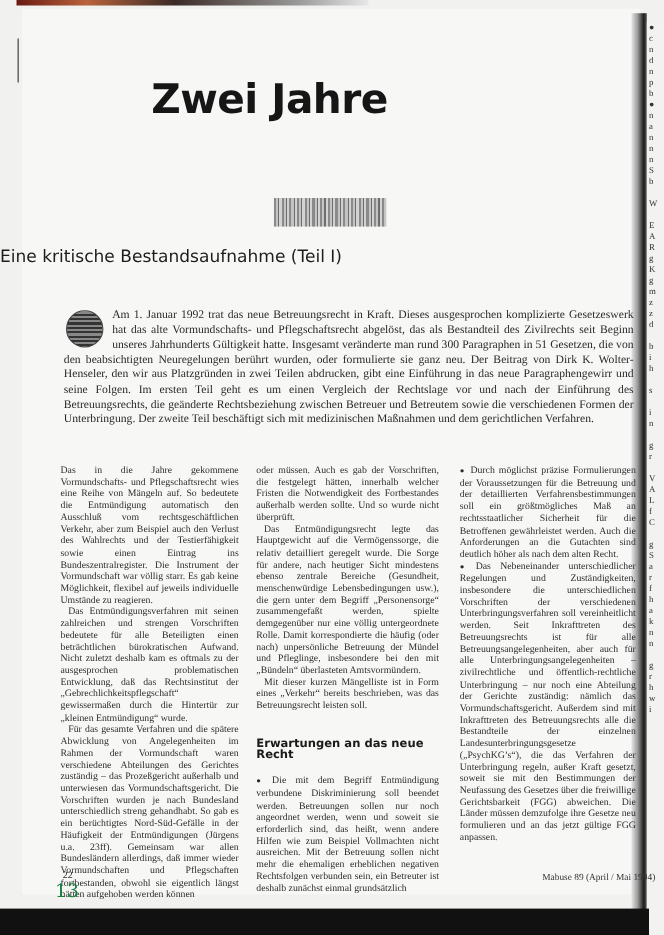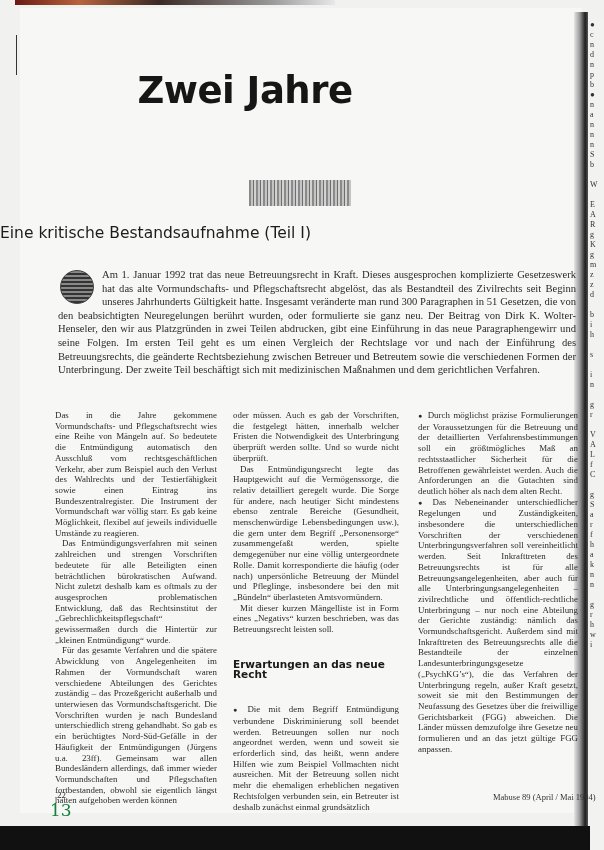--- a/index.html
+++ b/index.html
@@ -41,41 +41,41 @@
     position: absolute; left: 249px; top: 180px; width: 102px; height: 26px;
     background: repeating-linear-gradient(90deg, #777 0 2px, #bbb 2px 4px, #555 4px 5px, #ccc 5px 7px);
     opacity: 0.85;
   }
   .subtitle {
     position: absolute; left: 0; top: 224px; width: 604px; text-align: left;
     font-family: "DejaVu Sans", sans-serif; font-weight: normal;
     font-size: 15.5px; color: #1c1c1c;
   }
   .intro {
-    position: absolute; left: 58px; top: 268px; width: 518px;
+    position: absolute; left: 58px; top: 280px; width: 518px;
     font-size: 10.6px; line-height: 13.6px; text-align: justify; color: #2a2a2a;
   }
   .emblem {
     float: left; width: 32px; height: 32px; border-radius: 50%;
     margin: 2px 8px 0 2px;
     background: repeating-linear-gradient(0deg, #333 0 2px, #888 2px 4px);
     border: 1px solid #444;
   }
   .col {
-    position: absolute; top: 410px;
+    position: absolute; top: 422px;
     font-size: 8.9px; line-height: 10.7px; text-align: justify; color: #2c2c2c;
   }
   .col p { margin: 0; text-indent: 7px; }
   .col p.noindent { text-indent: 0; }
   .col1 { left: 55px; width: 162px; }
   .col2 { left: 233px; width: 166px; }
   .col3 { left: 418px; width: 160px; }
   .subhead {
     font-family: "DejaVu Sans", sans-serif; font-weight: bold;
-    font-size: 10.5px; margin: 24px 0 24px 0; text-align: left; color: #1a1a1a;
+    font-size: 10.5px; margin: 24px 0 12px 0; text-align: left; color: #1a1a1a;
   }
   .bullet::before { content: "\25CF"; font-size: 7px; margin-right: 4px; }
   .page-number {
     position: absolute; left: 57px; top: 790px; font-size: 9px; color: #333; text-align: center;
   }
   .handwritten {
     position: absolute; left: 50px; top: 800px; font-size: 17px; color: #15803d;
     font-family: "DejaVu Serif", serif; 
   }
   .footer-ref {
@@ -168,23 +168,23 @@
   <span>Am 1. Januar 1992 trat das neue Betreuungsrecht in Kraft. Dieses ausgesprochen komplizierte Gesetzeswerk hat das alte Vormundschafts- und Pflegschaftsrecht abgelöst, das als Bestandteil des Zivilrechts seit Beginn unseres Jahrhunderts Gültigkeit hatte. Insgesamt veränderte man rund 300 Paragraphen in 51 Gesetzen, die von den beabsichtigten Neuregelungen berührt wurden, oder formulierte sie ganz neu. Der Beitrag von Dirk K. Wolter-Henseler, den wir aus Platzgründen in zwei Teilen abdrucken, gibt eine Einführung in das neue Paragraphengewirr und seine Folgen. Im ersten Teil geht es um einen Vergleich der Rechtslage vor und nach der Einführung des Betreuungsrechts, die geänderte Rechtsbeziehung zwischen Betreuer und Betreutem sowie die verschiedenen Formen der Unterbringung. Der zweite Teil beschäftigt sich mit medizinischen Maßnahmen und dem gerichtlichen Verfahren.</span>
 </div>
 
 <div class="col col1">
   <p class="noindent">Das in die Jahre gekommene Vormundschafts- und Pflegschaftsrecht wies eine Reihe von Mängeln auf. So bedeutete die Entmündigung automatisch den Ausschluß vom rechtsgeschäftlichen Verkehr, aber zum Beispiel auch den Verlust des Wahlrechts und der Testierfähigkeit sowie einen Eintrag ins Bundeszentralregister. Die Instrument der Vormundschaft war völlig starr. Es gab keine Möglichkeit, flexibel auf jeweils individuelle Umstände zu reagieren.</p>
   <p>Das Entmündigungsverfahren mit seinen zahlreichen und strengen Vorschriften bedeutete für alle Beteiligten einen beträchtlichen bürokratischen Aufwand. Nicht zuletzt deshalb kam es oftmals zu der ausgesprochen problematischen Entwicklung, daß das Rechtsinstitut der „Gebrechlichkeitspflegschaft“ gewissermaßen durch die Hintertür zur „kleinen Entmündigung“ wurde.</p>
   <p>Für das gesamte Verfahren und die spätere Abwicklung von Angelegenheiten im Rahmen der Vormundschaft waren verschiedene Abteilungen des Gerichtes zuständig – das Prozeßgericht außerhalb und unterwiesen das Vormundschaftsgericht. Die Vorschriften wurden je nach Bundesland unterschiedlich streng gehandhabt. So gab es ein berüchtigtes Nord-Süd-Gefälle in der Häufigkeit der Entmündigungen (Jürgens u.a. 23ff). Gemeinsam war allen Bundesländern allerdings, daß immer wieder Vormundschaften und Pflegschaften fortbestanden, obwohl sie eigentlich längst hätten aufgehoben werden können</p>
 </div>
 
 <div class="col col2">
-  <p class="noindent">oder müssen. Auch es gab der Vorschriften, die festgelegt hätten, innerhalb welcher Fristen die Notwendigkeit des Unterbringung überprüft werden sollte. Und so wurde nicht überprüft.</p>
+  <p class="noindent">oder müssen. Auch es gab der Vorschriften, die festgelegt hätten, innerhalb welcher Fristen die Notwendigkeit des Fortbestandes außerhalb werden sollte. Und so wurde nicht überprüft.</p>
   <p>Das Entmündigungsrecht legte das Hauptgewicht auf die Vermögenssorge, die relativ detailliert geregelt wurde. Die Sorge für andere, nach heutiger Sicht mindestens ebenso zentrale Bereiche (Gesundheit, menschenwürdige Lebensbedingungen usw.), die gern unter dem Begriff „Personensorge“ zusammengefaßt werden, spielte demgegenüber nur eine völlig untergeordnete Rolle. Damit korrespondierte die häufig (oder nach) unpersönliche Betreuung der Mündel und Pfleglinge, insbesondere bei den mit „Bündeln“ überlasteten Amtsvormündern.</p>
-  <p>Mit dieser kurzen Mängelliste ist in Form eines „Negativs“ kurzen beschrieben, was das Betreuungsrecht leisten soll.</p>
+  <p>Mit dieser kurzen Mängelliste ist in Form eines „Verkehr“ bereits beschrieben, was das Betreuungsrecht leisten soll.</p>
   <div class="subhead">Erwartungen an das neue Recht</div>
   <p class="noindent bullet">Die mit dem Begriff Entmündigung verbundene Diskriminierung soll beendet werden. Betreuungen sollen nur noch angeordnet werden, wenn und soweit sie erforderlich sind, das heißt, wenn andere Hilfen wie zum Beispiel Vollmachten nicht ausreichen. Mit der Betreuung sollen nicht mehr die ehemaligen erheblichen negativen Rechtsfolgen verbunden sein, ein Betreuter ist deshalb zunächst einmal grundsätzlich</p>
 </div>
 
 <div class="col col3">
   <p class="noindent bullet">Durch möglichst präzise Formulierungen der Voraussetzungen für die Betreuung und der detaillierten Verfahrensbestimmungen soll ein größtmögliches Maß an rechtsstaatlicher Sicherheit für die Betroffenen gewährleistet werden. Auch die Anforderungen an die Gutachten sind deutlich höher als nach dem alten Recht.</p>
   <p class="noindent bullet">Das Nebeneinander unterschiedlicher Regelungen und Zuständigkeiten, insbesondere die unterschiedlichen Vorschriften der verschiedenen Unterbringungsverfahren soll vereinheitlicht werden. Seit Inkrafttreten des Betreuungsrechts ist für alle Betreuungsangelegenheiten, aber auch für alle Unterbringungsangelegenheiten – zivilrechtliche und öffentlich-rechtliche Unterbringung – nur noch eine Abteilung der Gerichte zuständig: nämlich das Vormundschaftsgericht. Außerdem sind mit Inkrafttreten des Betreuungsrechts alle die Bestandteile der einzelnen Landesunterbringungsgesetze („PsychKG’s“), die das Verfahren der Unterbringung regeln, außer Kraft gesetzt, soweit sie mit den Bestimmungen der Neufassung des Gesetzes über die freiwillige Gerichtsbarkeit (FGG) abweichen. Die Länder müssen demzufolge ihre Gesetze neu formulieren und an das jetzt gültige FGG anpassen.</p>
 </div>
 
 <div class="page-number">22</div>

